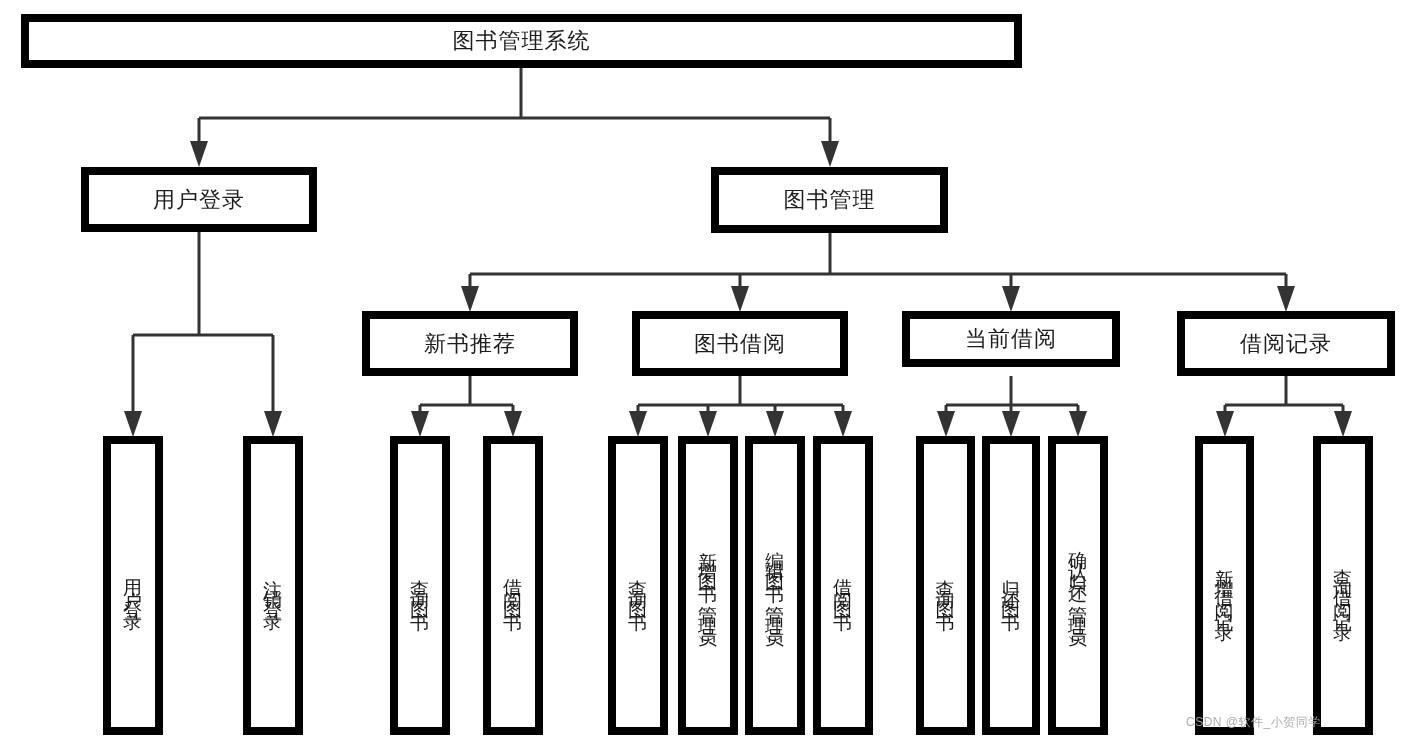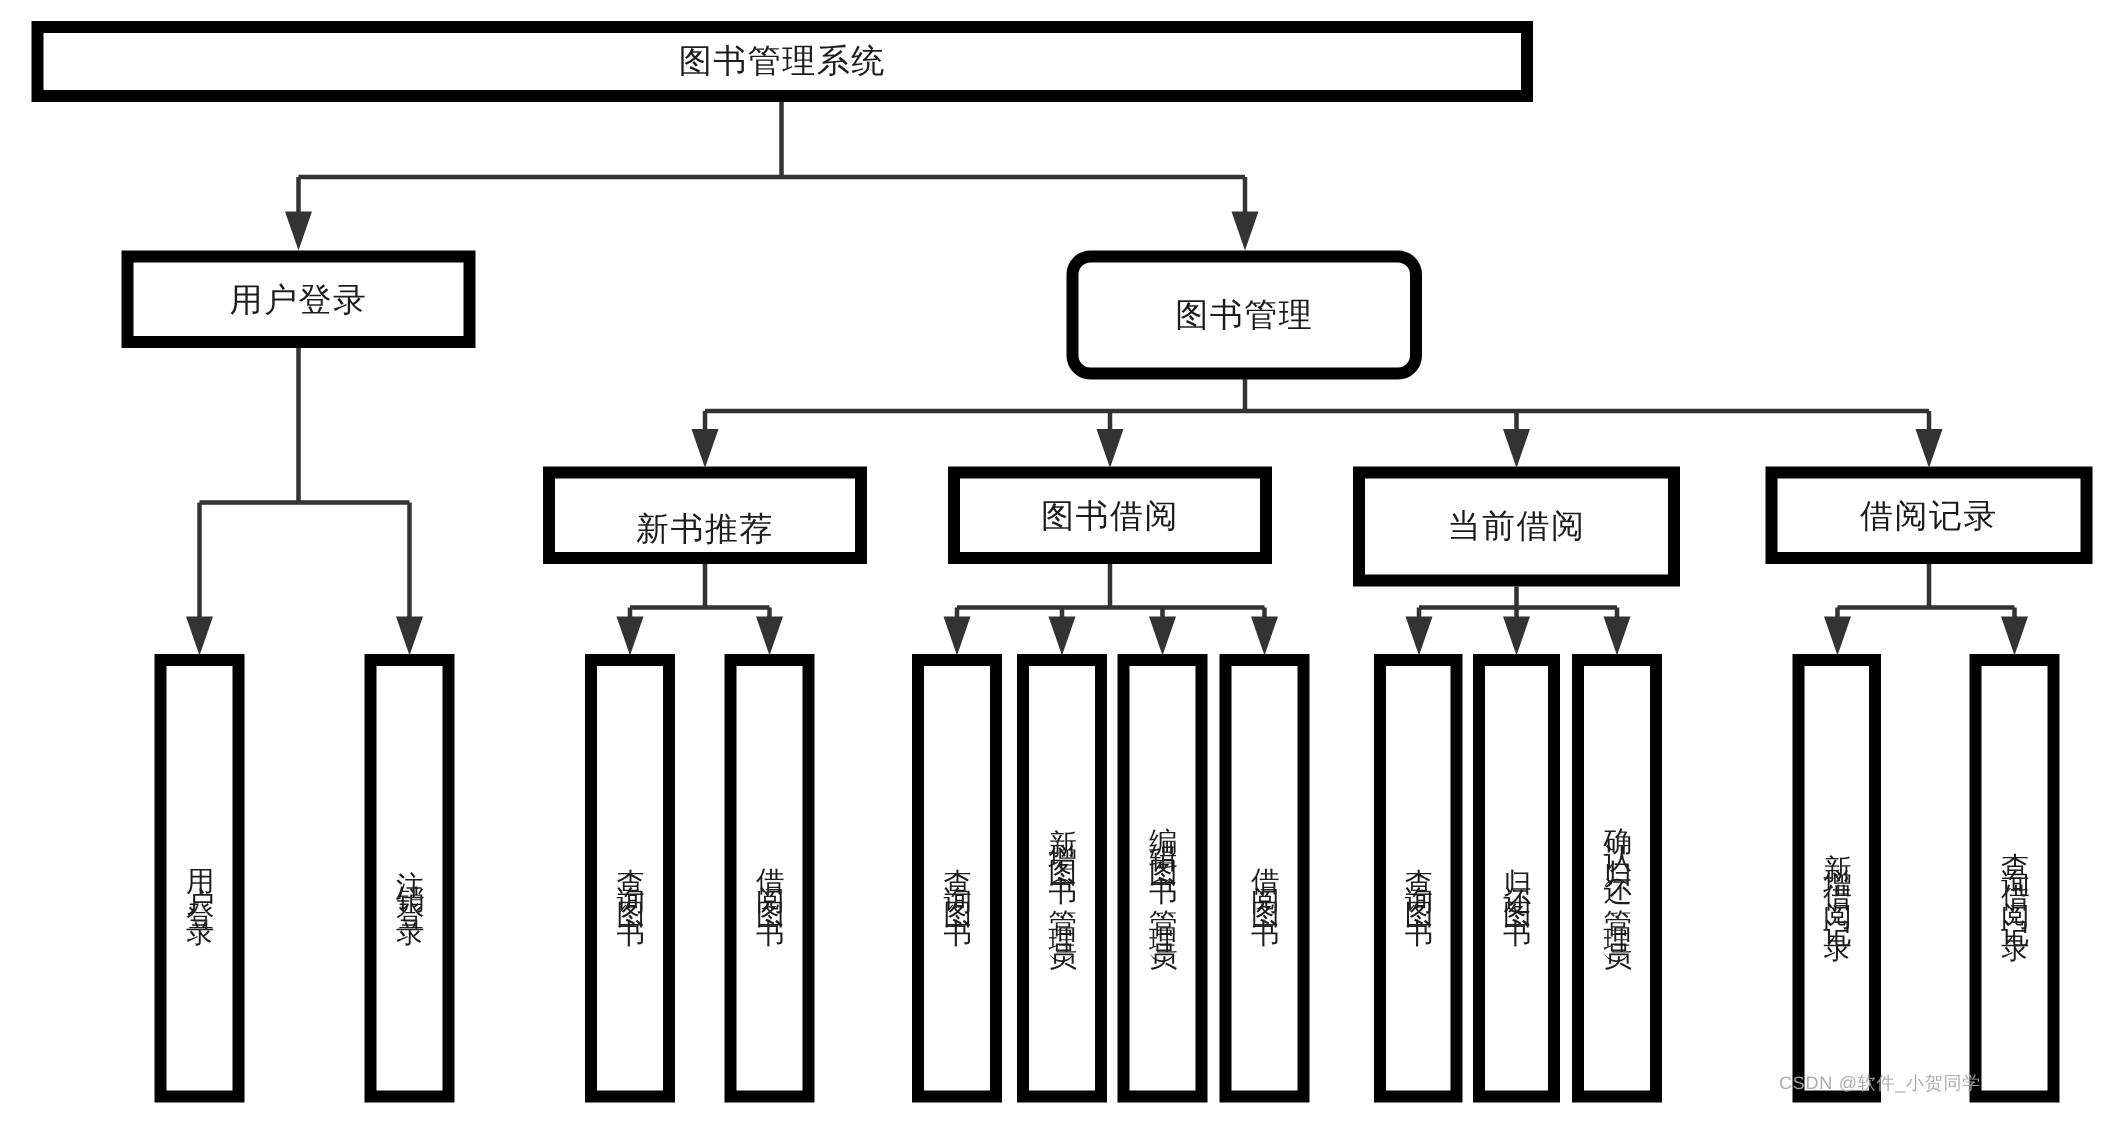--- a/index.html
+++ b/index.html
@@ -86,31 +86,31 @@
     </g>
   </svg>
 
   <div class="node hnode" style="left:21px;top:14px;width:1001px;height:54px;">
     <span>图书管理系统</span>
   </div>
 
   <div class="node hnode" style="left:81px;top:167px;width:236px;height:65px;">
     <span>用户登录</span>
   </div>
-  <div class="node hnode" style="left:711px;top:167px;width:237px;height:86px;border-radius:16px;">
+  <div class="node hnode" style="left:711px;top:167px;width:237px;height:66px;">
     <span>图书管理</span>
   </div>
 
-  <div class="node hnode" style="left:362px;top:311px;width:216px;height:65px;align-items:flex-end;">
+  <div class="node hnode" style="left:362px;top:311px;width:216px;height:65px;">
     <span>新书推荐</span>
   </div>
   <div class="node hnode" style="left:632px;top:311px;width:216px;height:65px;">
     <span>图书借阅</span>
   </div>
-  <div class="node hnode" style="left:902px;top:311px;width:218px;height:80px;">
+  <div class="node hnode" style="left:902px;top:311px;width:218px;height:56px;">
     <span>当前借阅</span>
   </div>
   <div class="node hnode" style="left:1177px;top:311px;width:218px;height:65px;">
     <span>借阅记录</span>
   </div>
 
   <div class="node vnode" style="left:103px;top:436px;width:60px;height:299px;">
     <span class="vtext">用户登录</span>
   </div>
   <div class="node vnode" style="left:243px;top:436px;width:60px;height:299px;">

